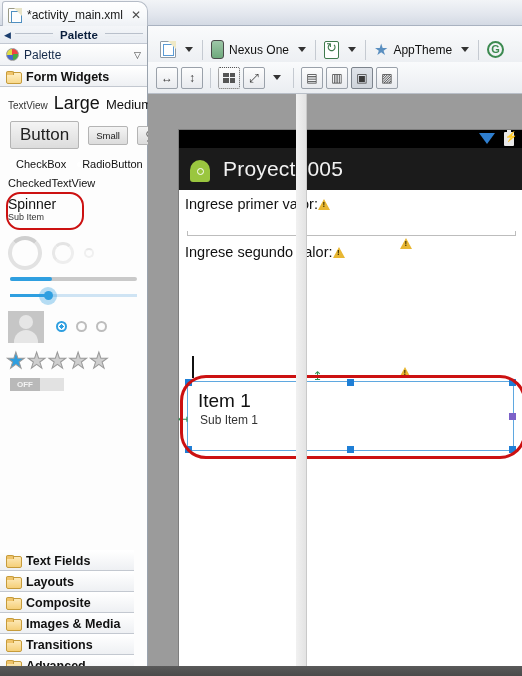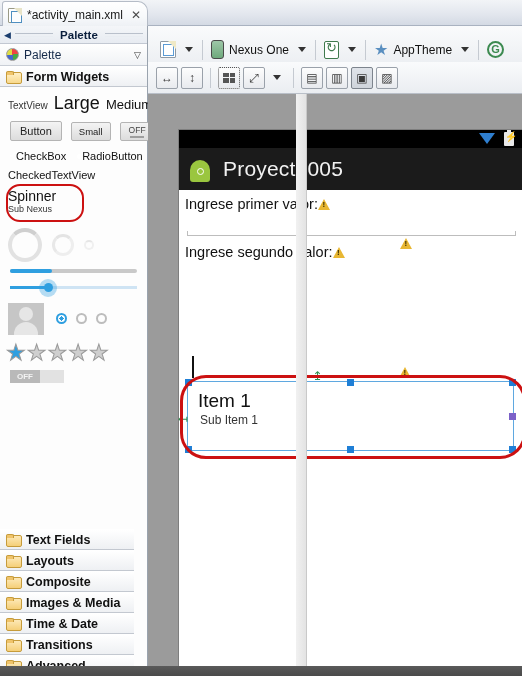--- a/index.html
+++ b/index.html
@@ -94,21 +94,21 @@
   .wrow { display: flex; align-items: baseline; gap: 6px; padding: 2px 8px; }
   .tv-txt { font-size: 10px; color: #333; }
   .tv-large { font-size: 18px; color: #111; }
   .tv-medium { font-size: 13px; color: #111; }
   .tv-small { font-size: 10px; color: #333; }
 
   .btnrow { display: flex; align-items: center; gap: 9px; padding: 5px 10px; }
   .abtn {
     background: linear-gradient(to bottom, #f4f4f4, #dcdcdc);
     border: 1px solid #b4b4b4; border-radius: 2px;
-    font-size: 11px; color: #222; padding: 3px 9px; text-align: center;
+    font-size: 17px; color: #222; padding: 3px 9px; text-align: center;
   }
   .abtn.small { font-size: 9.5px; padding: 3px 7px; }
   .abtn.off { font-size: 8.5px; padding: 2px 8px 5px; position: relative; color: #444; }
   .abtn.off::after {
     content: ""; position: absolute; left: 50%; transform: translateX(-50%);
     bottom: 2px; width: 14px; height: 2px; background: #9e9e9e;
   }
 
   .checkrow { display: flex; align-items: center; gap: 8px; padding: 4px 8px; font-size: 11px; color: #111; }
   .cbbox {
@@ -333,21 +333,21 @@
         <span class="cbbox"></span>
         <span>CheckBox</span>
         <span class="rbdot"></span>
         <span>RadioButton</span>
       </div>
 
       <div class="ctv">CheckedTextView</div>
 
       <div class="spinner-wrap">
         <div class="sp-main">Spinner</div>
-        <div class="sp-sub">Sub Nexus</div>
+        <div class="sp-sub">Sub Item</div>
         <div class="hl-ellipse hl-spinner"></div>
       </div>
 
       <div class="prog-row">
         <span class="ring"></span>
         <span class="ring m"></span>
         <span class="ring s"></span>
       </div>
 
       <div class="hbar">
@@ -392,24 +392,20 @@
         <span class="folder"></span>
         <span>Layouts</span>
       </div>
       <div class="cat-header">
         <span class="folder"></span>
         <span>Composite</span>
       </div>
       <div class="cat-header">
         <span class="folder"></span>
         <span>Images &amp; Media</span>
-      </div>
-      <div class="cat-header">
-        <span class="folder"></span>
-        <span>Time &amp; Date</span>
       </div>
       <div class="cat-header">
         <span class="folder"></span>
         <span>Transitions</span>
       </div>
       <div class="cat-header">
         <span class="folder"></span>
         <span>Advanced</span>
       </div>
     </div>

